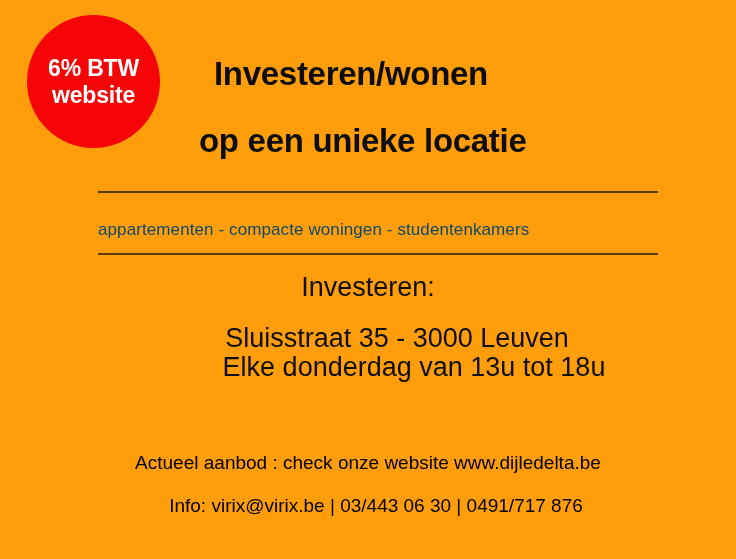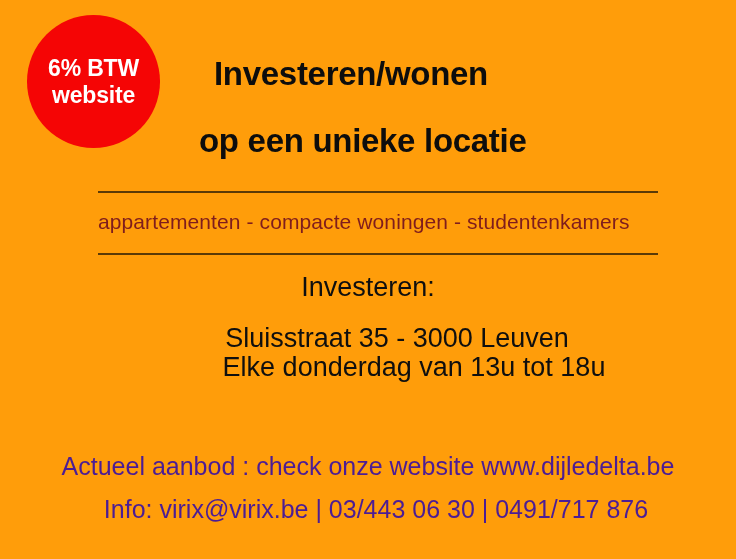--- a/index.html
+++ b/index.html
@@ -66,24 +66,24 @@
     width: 560px;
     height: 2px;
     background: #5a3a07;
   }
   #rule-top    { top: 191px; }
   #rule-bottom { top: 253px; }
 
   #product-line {
     position: absolute;
     left: 98px;
-    top: 210px;
+    top: 220px;
     width: 560px;
-    color: #7f1d1d;
-    font-size: 21px;
+    color: #0c4a6e;
+    font-size: 17px;
     font-weight: normal;
     letter-spacing: 0.1px;
     white-space: nowrap;
   }
 
   
   .info-line {
     position: absolute;
     left: 0;
     width: 736px;
@@ -95,23 +95,23 @@
   #info-0 { top: 272px; font-size: 27px; }
   #info-1 { top: 323px; font-size: 27px; padding-left: 29px; }
   #info-2 { top: 352px; font-size: 27px; padding-left: 46px; }
 
   
   .footer-line {
     position: absolute;
     left: 0;
     width: 736px;
     text-align: center;
-    color: #4c1d95;
+    color: #000000;
     font-weight: normal;
-    font-size: 25px;
+    font-size: 19px;
     white-space: nowrap;
   }
   #footer-0 { top: 452px; }
   #footer-1 { top: 495px; padding-left: 8px; }
 </style>
 </head>
 <body>
 
 <div id="poster">
 

